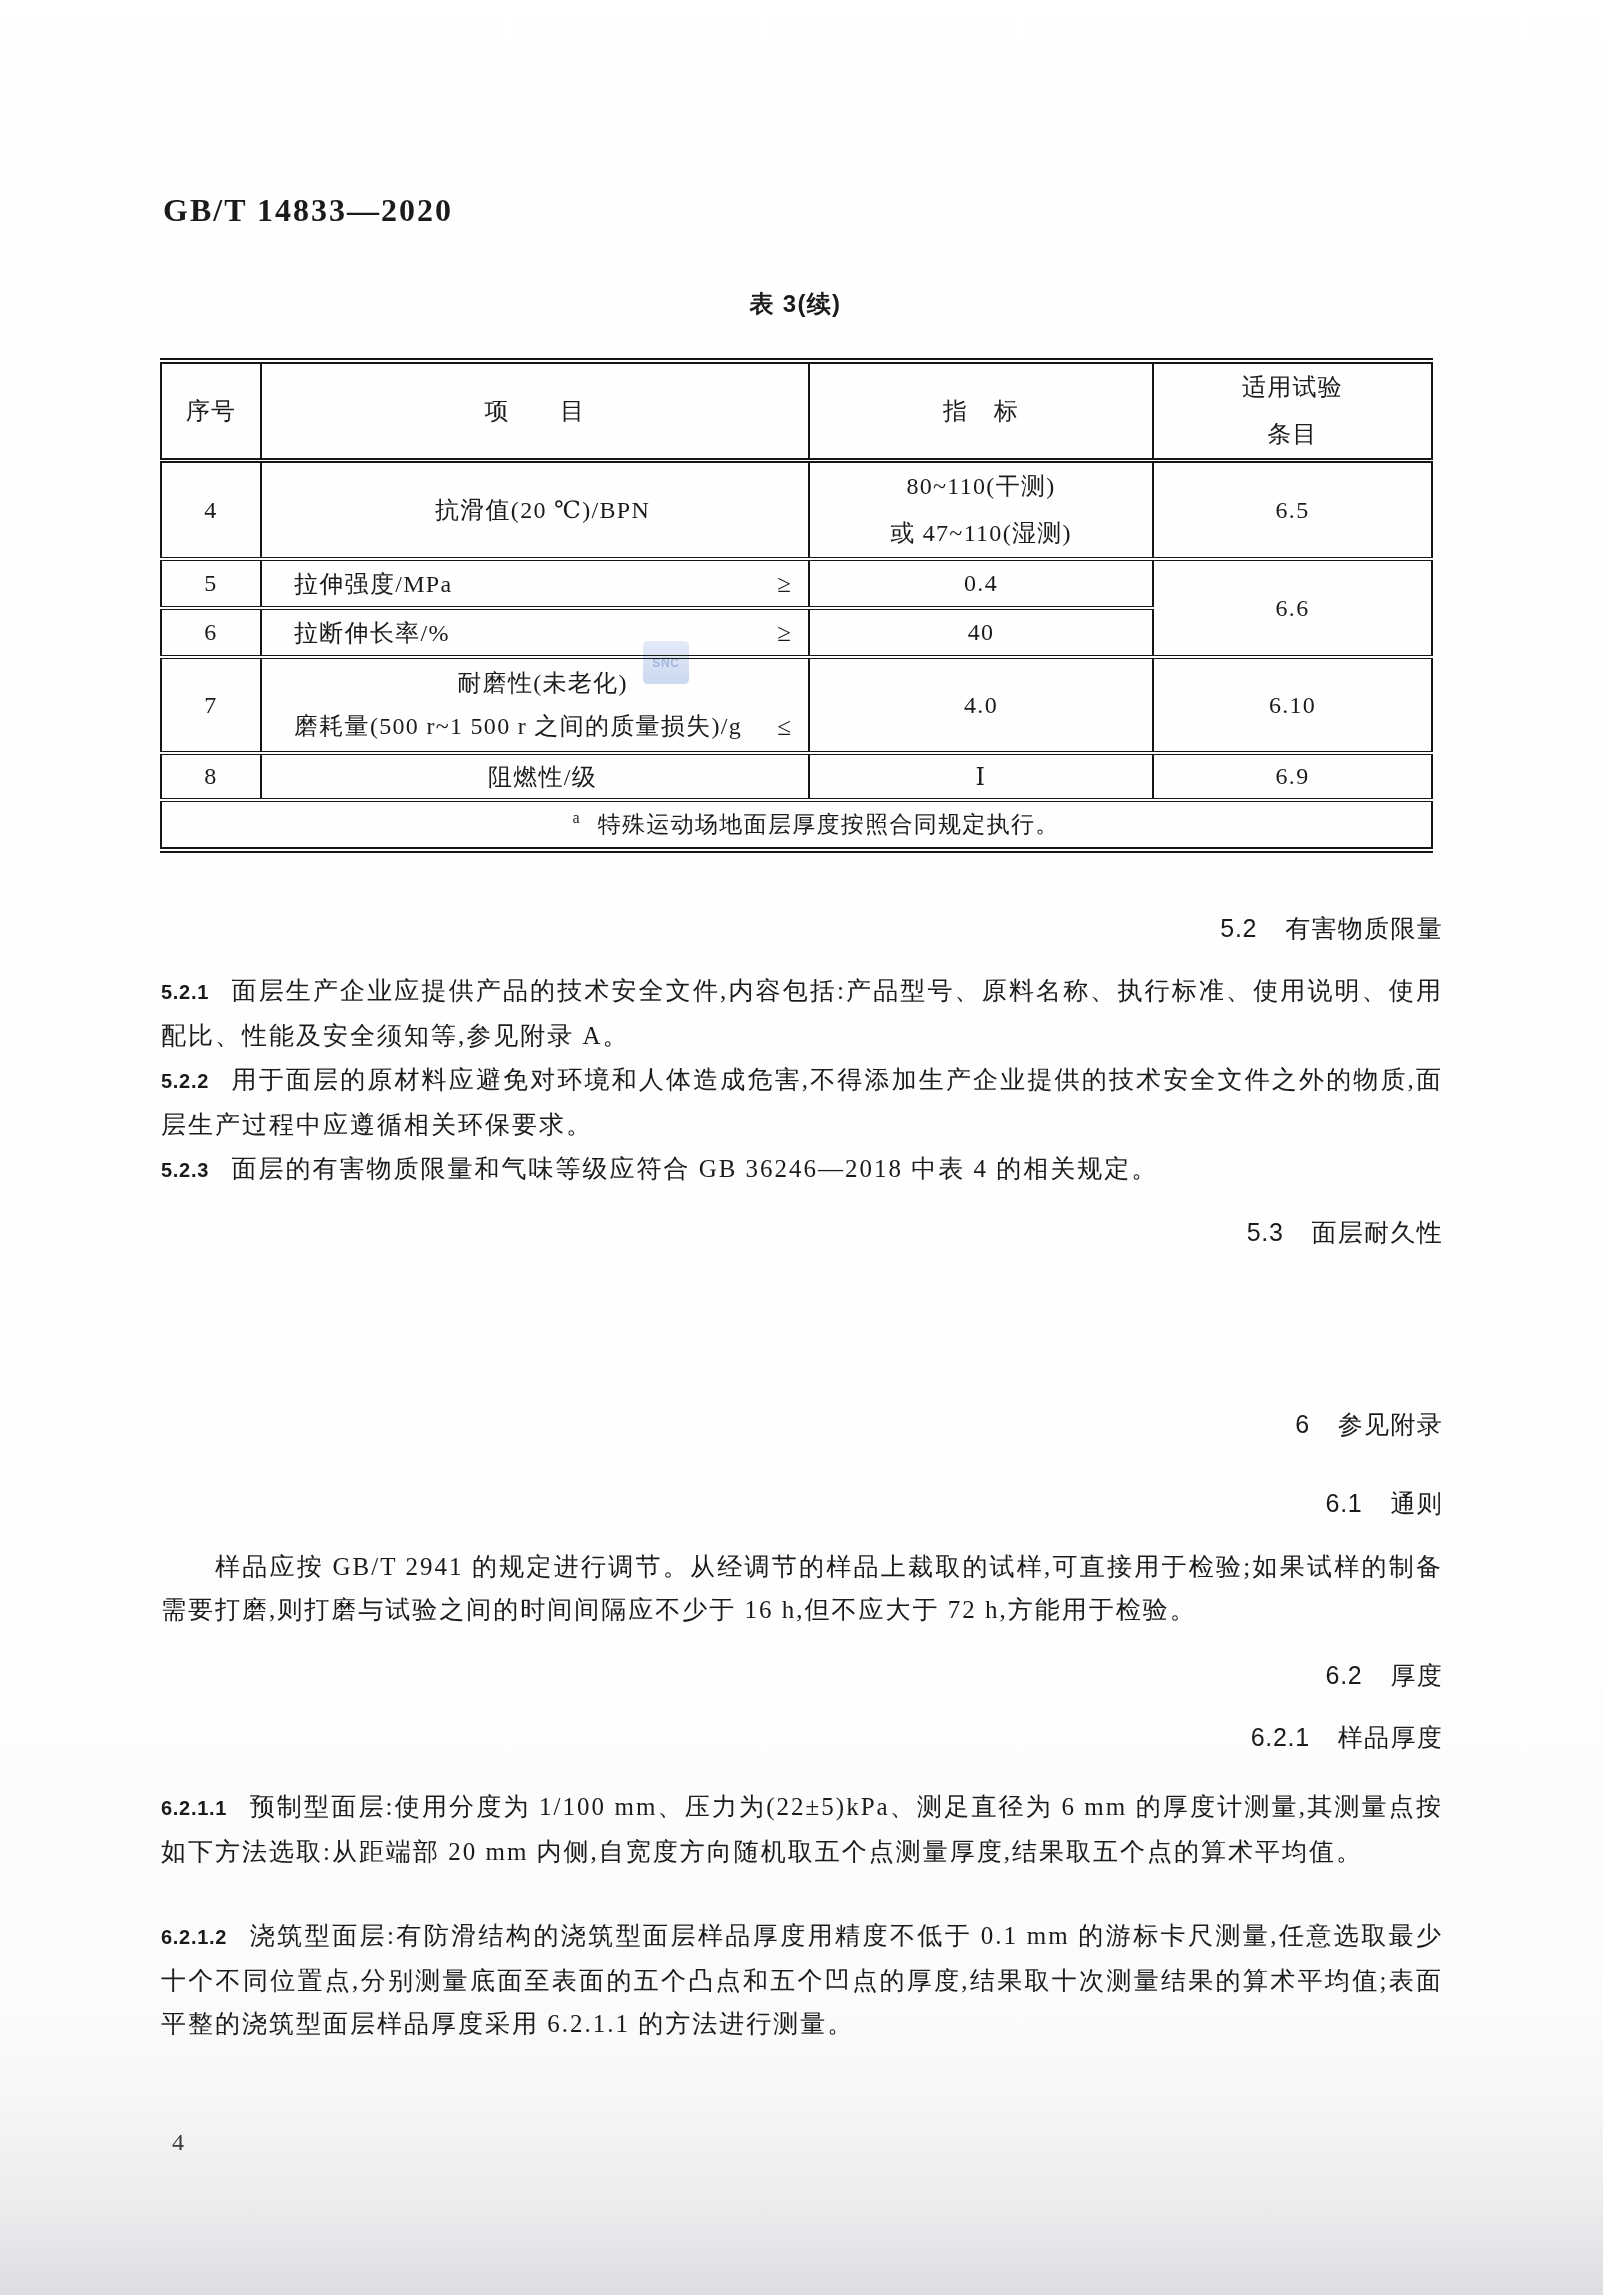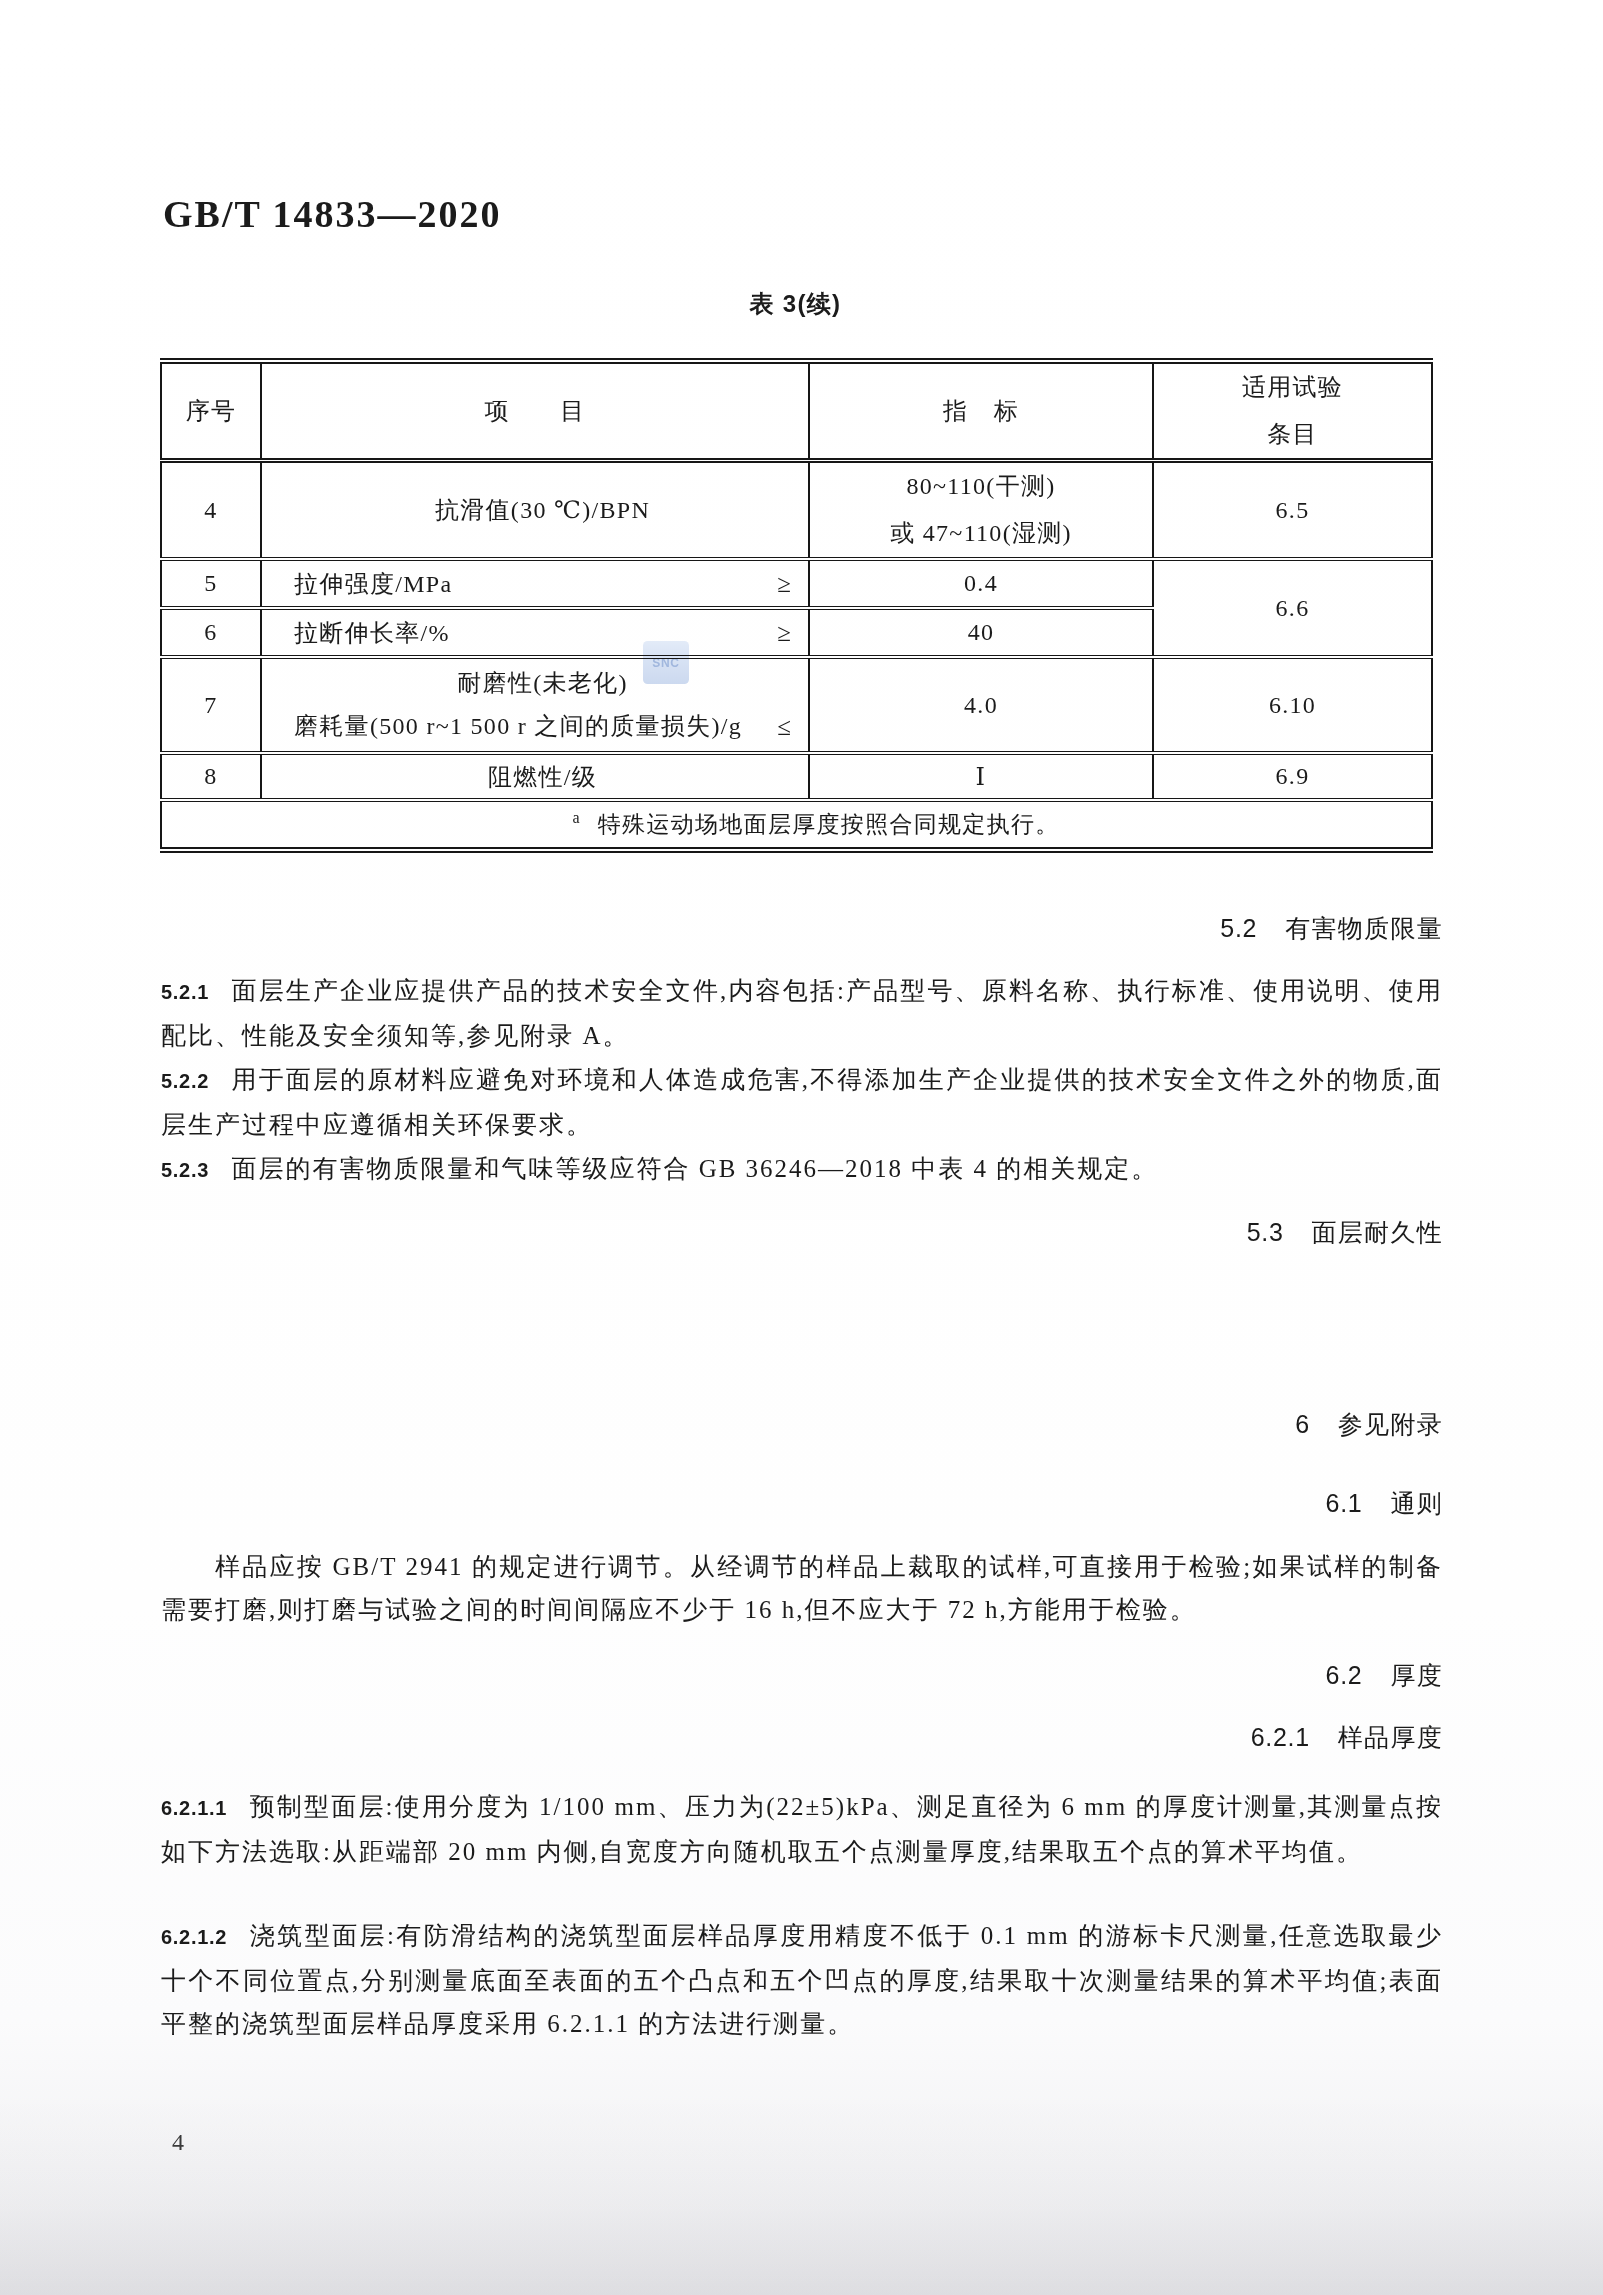--- a/index.html
+++ b/index.html
@@ -15,21 +15,21 @@
   }
   
   .page::after{
     content:""; position:absolute; left:0; right:0; bottom:0; height:197px;
     background:linear-gradient(180deg,rgba(120,120,130,0) 0%,rgba(120,120,130,0.04) 55%,rgba(120,120,130,0.10) 100%);
     pointer-events:none;
   }
 
   .std-num{
     position:absolute; left:163px; top:192px;
-    font-size:38px; font-weight:bold; letter-spacing:2px;
+    font-size:32px; font-weight:bold; letter-spacing:2px;
   }
 
   .tbl-caption{
     position:absolute; left:160px; top:288px; width:1271px;
     text-align:center; font-family:"Liberation Sans","DejaVu Sans",sans-serif;
     font-weight:bold; font-size:24px; letter-spacing:1.3px;
   }
 
   .watermark{
     position:absolute; left:643px; top:641px; width:46px; height:43px;
@@ -105,21 +105,21 @@
           <th style="height:93px">序号</th>
           <th>项　　目</th>
           <th>指　标</th>
           <th class="prelines">适用试验
 条目</th>
         </tr>
       </thead>
       <tbody>
         <tr>
           <td style="height:96px">4</td>
-          <td class="cell-item">抗滑值(30 ℃)/BPN</td>
+          <td class="cell-item">抗滑值(20 ℃)/BPN</td>
           <td class="prelines">80~110(干测)
 或 47~110(湿测)</td>
           <td>6.5</td>
         </tr>
         <tr>
           <td style="height:49px">5</td>
           <td class="cell-item">
             <div class="item-flex">
               <span>拉伸强度/MPa</span>
               <span class="cmp">≥</span>

